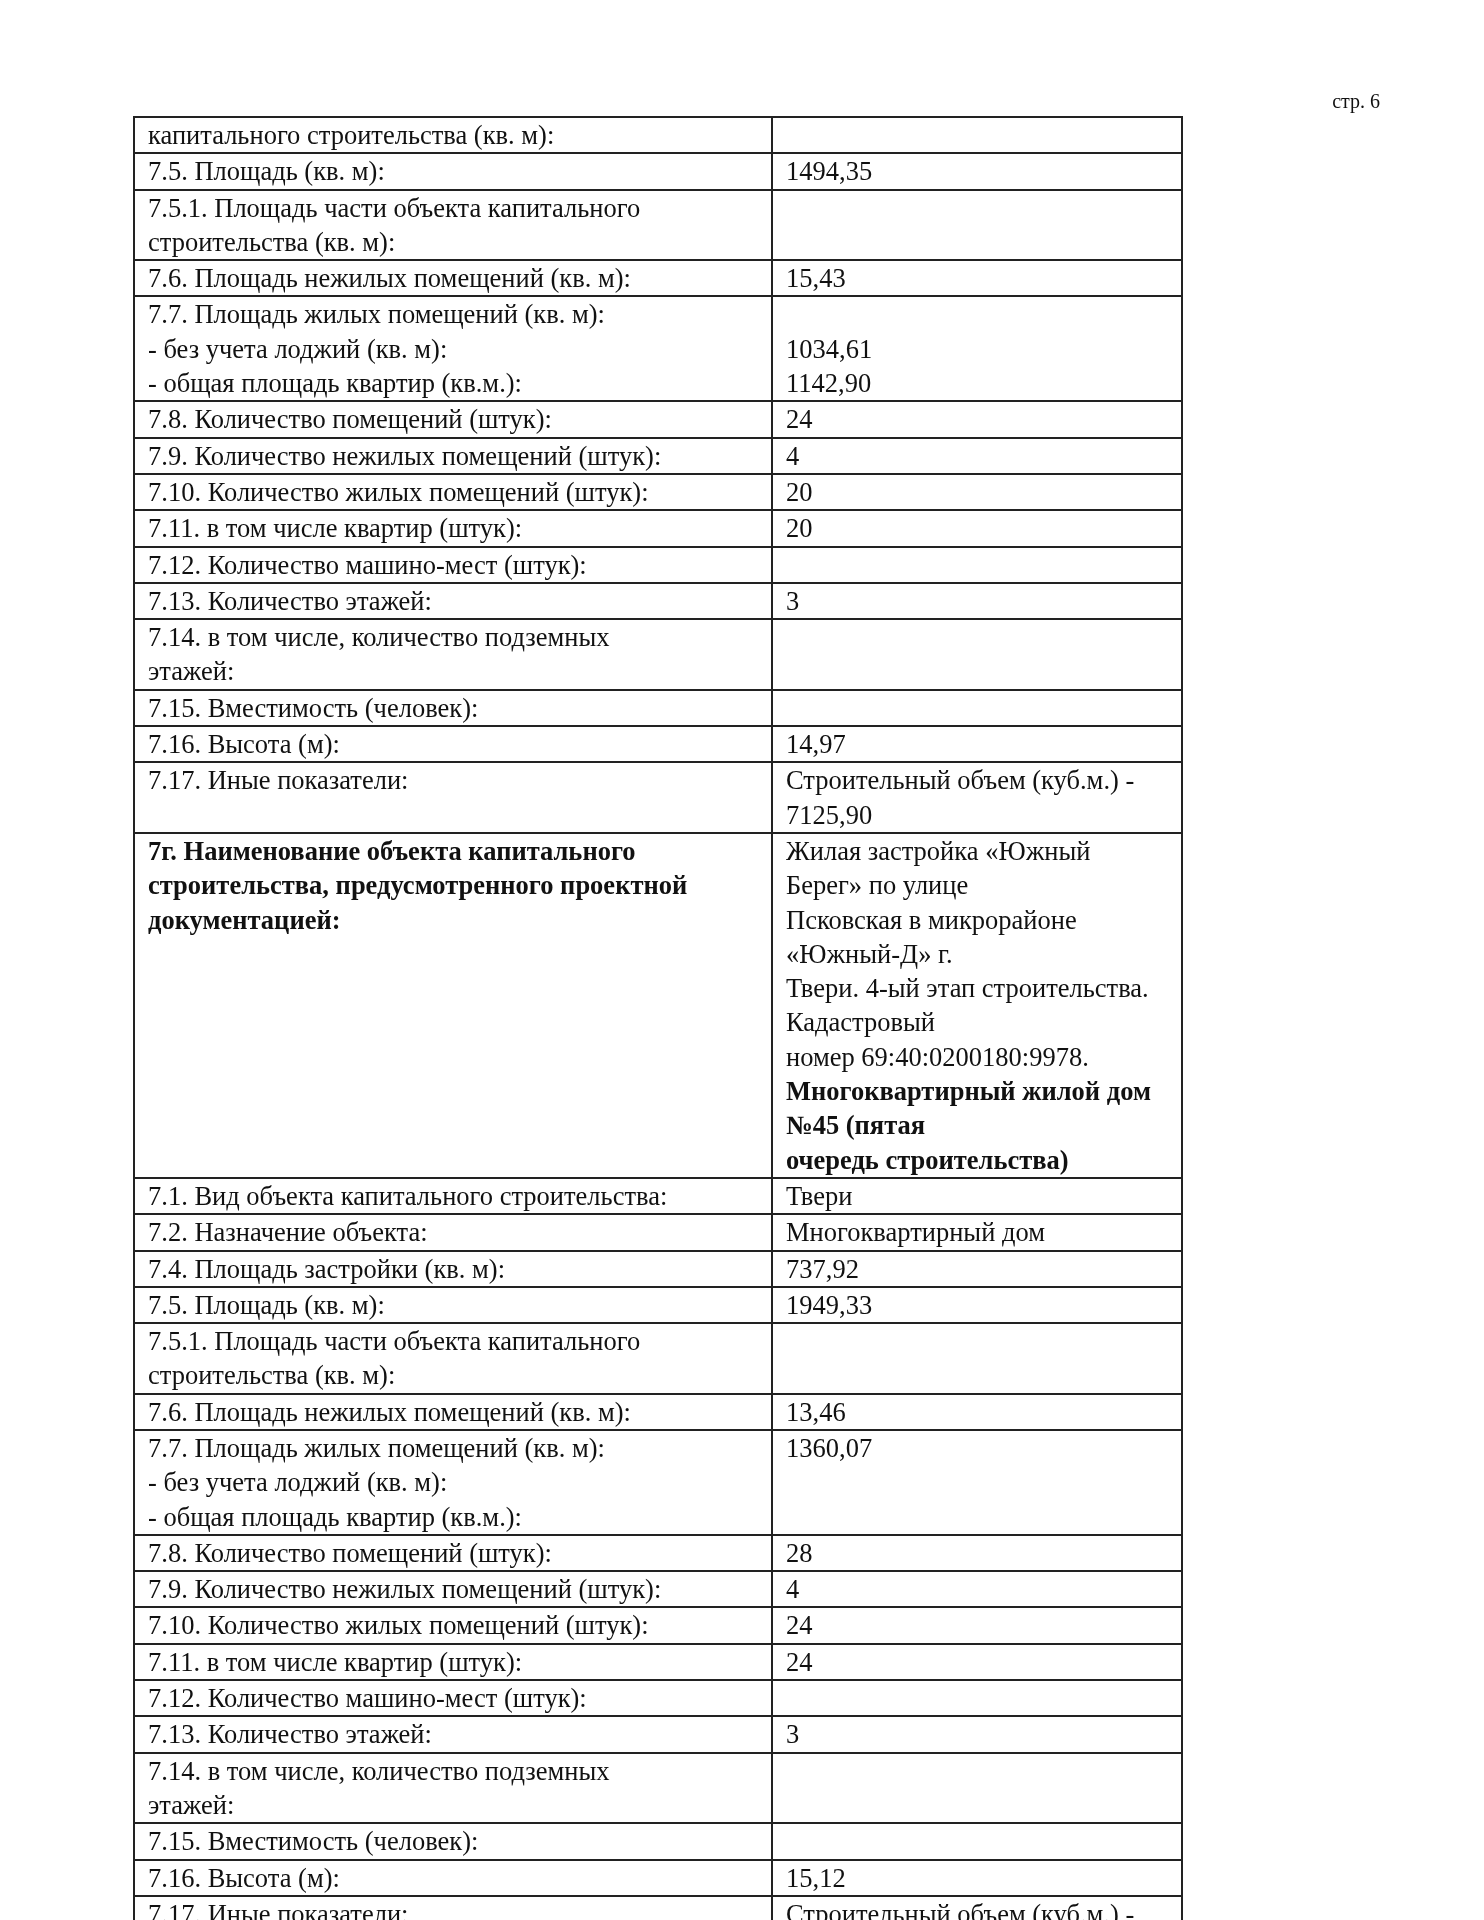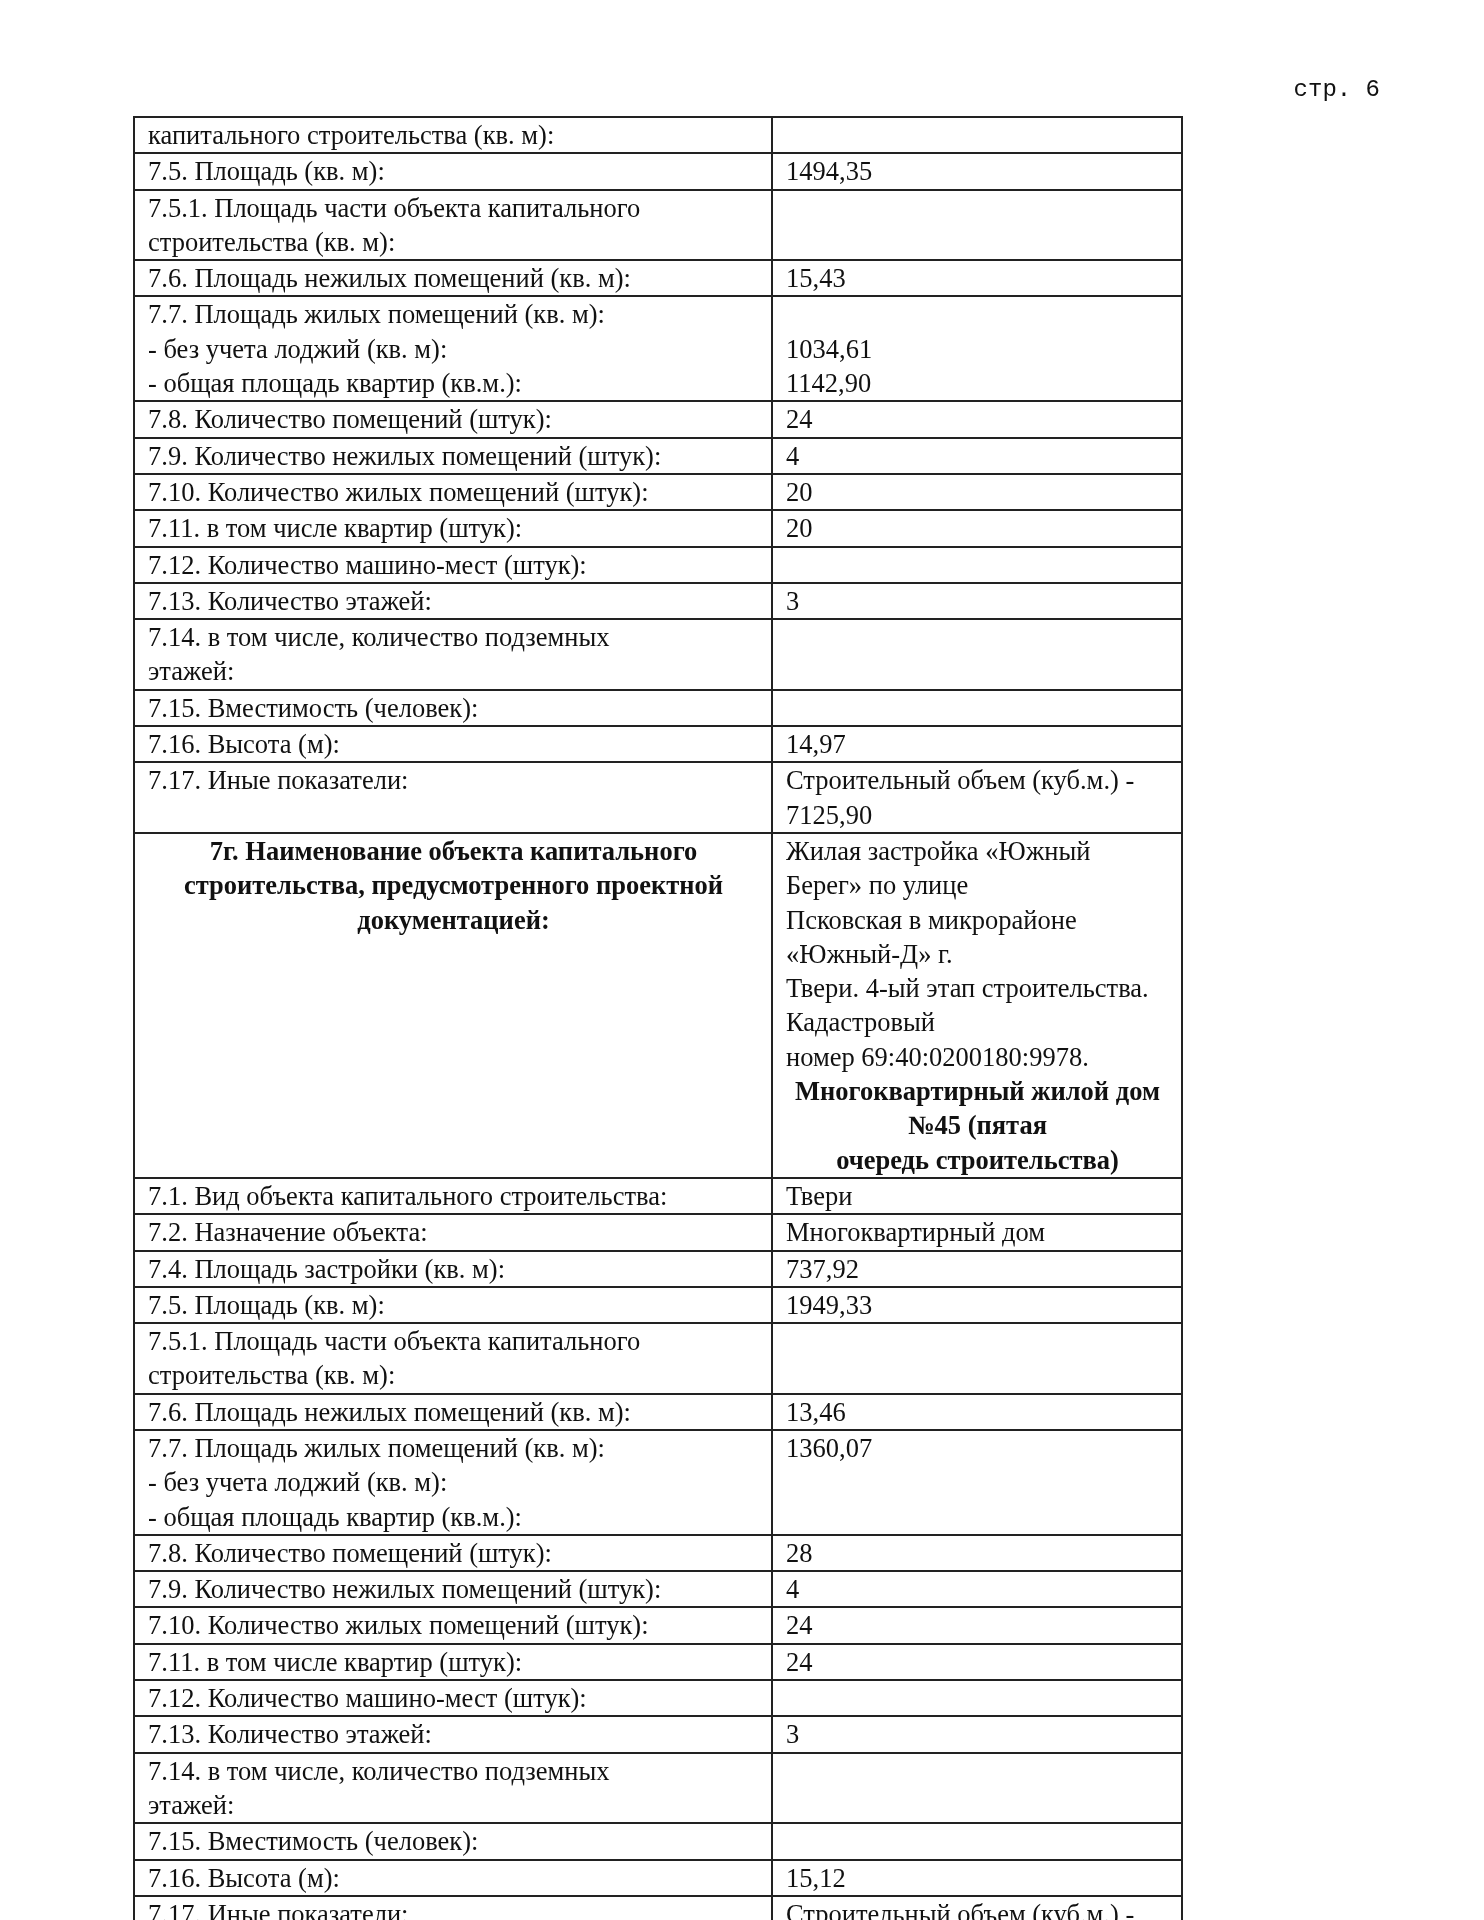--- a/index.html
+++ b/index.html
@@ -1,22 +1,22 @@
 <!DOCTYPE html>
 <html><head>
 <meta charset="utf-8">
 <style>
   html, body { margin: 0; padding: 0; background: #fff; }
   body { width: 1484px; height: 1920px; position: relative; overflow: hidden;
          font-family: "Liberation Serif", "DejaVu Serif", serif; color: #111; }
-  .page-num { position: absolute; top: 76px; right: 104px; font-size: 24px; line-height: 28px; font-family: Liberation Mono, monospace; }
+  .page-num { position: absolute; top: 87px; right: 104px; font-size: 20px; line-height: 28px; }
   table { position: absolute; left: 133px; top: 116px; width: 1050px; border-collapse: collapse; table-layout: fixed; }
   td { border: 2px solid #222; vertical-align: top; padding: 0 12px 0 13px; font-size: 26.5px; line-height: 34.3px; white-space: pre-line; }
   td.c1 { width: 611px; }
-  .b { font-weight: bold; text-align: center; }
+  .b { font-weight: bold; }
   .blk { display: block; }
 </style>
 </head>
 <body>
 
 <div class="page-num">стр. 6</div>
 
 <table>
   <tbody id="tbody">
       <tr>

